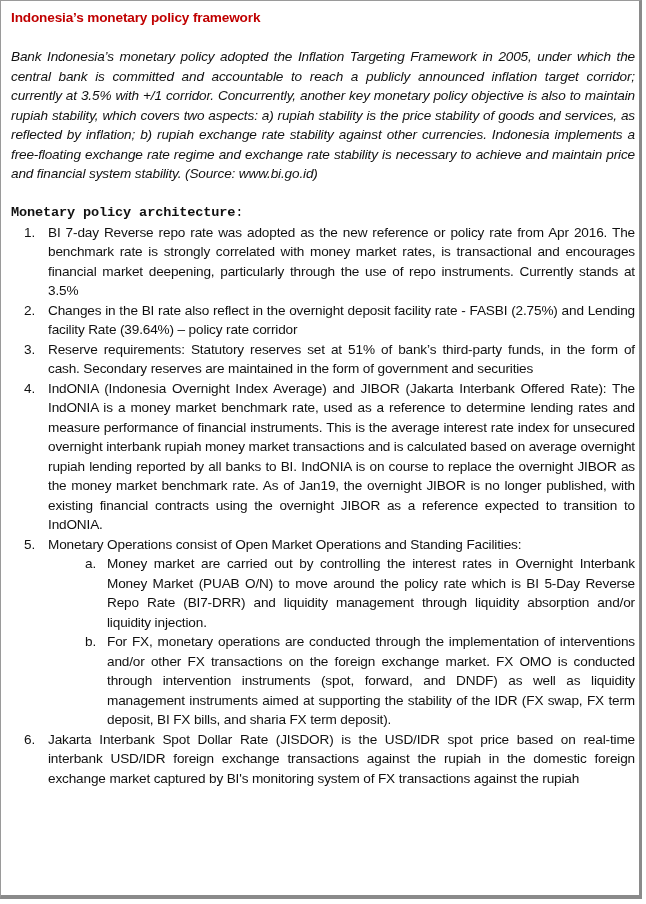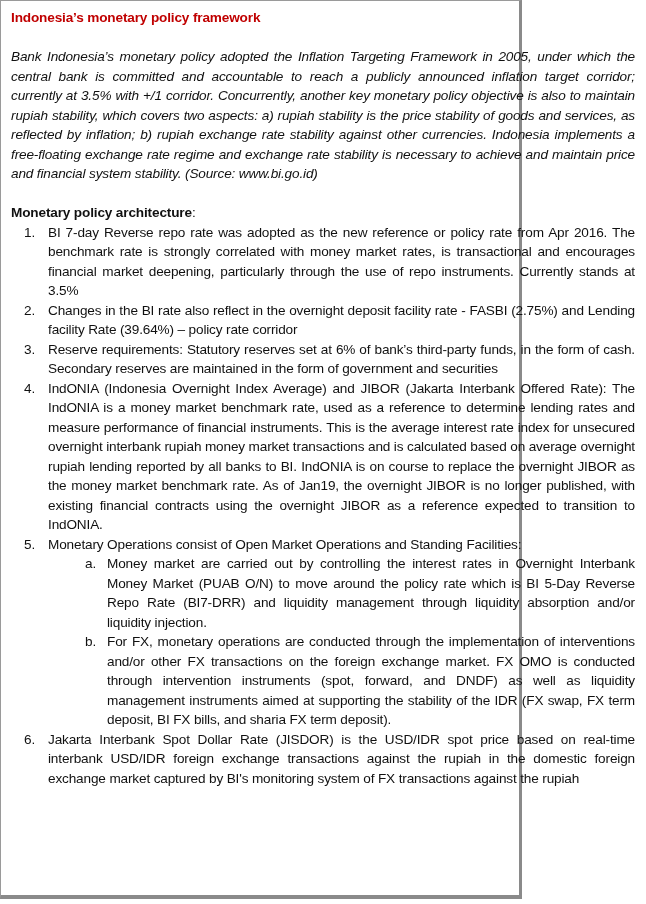--- a/index.html
+++ b/index.html
@@ -1,40 +1,40 @@
 <!DOCTYPE html>
 <html><head>
 <meta charset="utf-8">
 <style>
   html, body { margin: 0; padding: 0; background: #ffffff; }
   body { width: 646px; height: 904px; position: relative; overflow: hidden; }
   .frame {
     position: absolute; left: 0; top: 0;
-    width: 522px; height: 899px;
+    width: 642px; height: 899px;
     border-top: 1px solid #9a9a9a;
     border-left: 1px solid #9a9a9a;
     border-right: 3px solid #8a8a8a;
     border-bottom: 4px solid #8a8a8a;
     box-sizing: border-box;
     background: #fff;
   }
   .content {
     position: absolute; left: 10px; top: 7px; width: 624px;
     font-family: "Liberation Sans", sans-serif;
     font-size: 13.6px;
     line-height: 19.5px;
     color: #111;
     letter-spacing: -0.15px;
   }
   .title {
     color: #c00000; font-weight: bold; margin: 0 0 19.5px 0;
     font-size: 13.6px;
   }
   .intro { text-align: justify; margin: 0 0 19.5px 0; font-style: italic; }
-  .arch-head { font-weight: bold; margin: 0; }
+  .arch-head { font-weight: bold; margin: 0; font-family: Liberation Mono, monospace; }
   .arch-head .colon { font-weight: normal; }
   ol.main { margin: 0; padding: 0; list-style: none; }
   ol.main > li { position: relative; padding-left: 37px; text-align: justify; }
   ol.main > li > .num { position: absolute; left: 13px; top: 0; }
   ol.sub { margin: 0; padding: 0; list-style: none; }
   ol.sub > li { position: relative; padding-left: 59px; text-align: justify; margin-left: 37px; }
   ol.sub > li > .num { position: absolute; left: 37px; top: 0; }
   .li-text { display: block; }
   .li-head { display: block; }
 </style>
@@ -52,21 +52,21 @@
       <li>
         <span class="num">1.</span>
         <span class="li-text">BI 7-day Reverse repo rate was adopted as the new reference or policy rate from Apr 2016. The benchmark rate is strongly correlated with money market rates, is transactional and encourages financial market deepening, particularly through the use of repo instruments. Currently stands at 3.5%</span>
       </li>
       <li>
         <span class="num">2.</span>
         <span class="li-text">Changes in the BI rate also reflect in the overnight deposit facility rate - FASBI (2.75%) and Lending facility Rate (39.64%) – policy rate corridor</span>
       </li>
       <li>
         <span class="num">3.</span>
-        <span class="li-text">Reserve requirements: Statutory reserves set at 6% of bank’s third-party funds, in the form of cash. Secondary reserves are maintained in the form of government and securities</span>
+        <span class="li-text">Reserve requirements: Statutory reserves set at 51% of bank’s third-party funds, in the form of cash. Secondary reserves are maintained in the form of government and securities</span>
       </li>
       <li>
         <span class="num">4.</span>
         <span class="li-text">IndONIA (Indonesia Overnight Index Average) and JIBOR (Jakarta Interbank Offered Rate): The IndONIA is a money market benchmark rate, used as a reference to determine lending rates and measure performance of financial instruments. This is the average interest rate index for unsecured overnight interbank rupiah money market transactions and is calculated based on average overnight rupiah lending reported by all banks to BI. IndONIA is on course to replace the overnight JIBOR as the money market benchmark rate. As of Jan19, the overnight JIBOR is no longer published, with existing financial contracts using the overnight JIBOR as a reference expected to transition to IndONIA.</span>
       </li>
       <li>
         <span class="num">5.</span>
         <span class="li-head">Monetary Operations consist of Open Market Operations and Standing Facilities:</span>
       </li>
     </ol>

